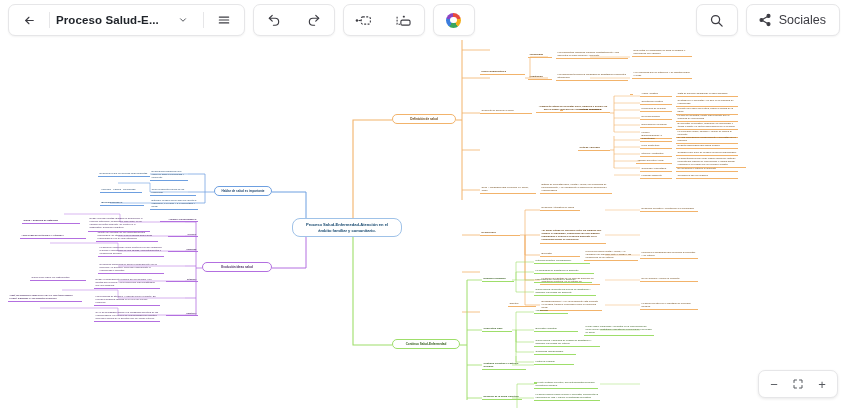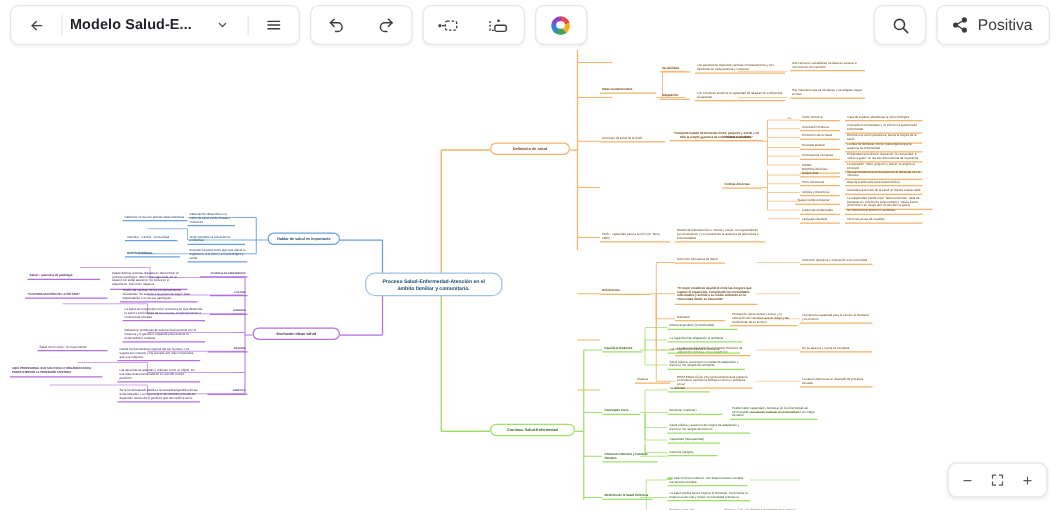--- a/index.html
+++ b/index.html
@@ -99,21 +99,21 @@
 <div class="toolbar">
 
   <div class="tb-group">
     <div class="tb-btn">
       <svg width="13" height="13" viewBox="0 0 24 24" fill="none" stroke="#3c3c43" stroke-width="2" stroke-linecap="round" stroke-linejoin="round">
         <path d="M19 12H5"></path>
           <path d="M11 18l-6-6 6-6"></path>
       </svg>
     </div>
     <div class="tb-sep"></div>
-    <div class="doc-title">Modelo Salud-E...</div>
+    <div class="doc-title">Proceso Salud-E...</div>
     <div class="tb-btn">
       <svg width="10" height="10" viewBox="0 0 24 24" fill="none" stroke="#55585e" stroke-width="2.4" stroke-linecap="round" stroke-linejoin="round">
         <path d="M6 9l6 6 6-6"></path>
       </svg>
     </div>
     <div class="tb-sep"></div>
     <div class="tb-btn">
       <svg width="14" height="14" viewBox="0 0 24 24" fill="none" stroke="#3c3c43" stroke-width="2" stroke-linecap="round">
         <path d="M4 7h16"></path>
           <path d="M4 12h16"></path>
@@ -172,21 +172,21 @@
   </div>
 
   <div class="share-btn">
     <svg width="14" height="14" viewBox="0 0 24 24" fill="none" stroke="#3c3c43" stroke-width="1.9" stroke-linecap="round" stroke-linejoin="round">
       <circle cx="18" cy="5" r="2.6" fill="#3c3c43"></circle>
         <circle cx="6" cy="12" r="2.6" fill="#3c3c43"></circle>
         <circle cx="18" cy="19" r="2.6" fill="#3c3c43"></circle>
       <path d="M8.3 10.8l7.4-4.3"></path>
         <path d="M8.3 13.2l7.4 4.3"></path>
     </svg>
-    <span class="share-label">Positiva</span>
+    <span class="share-label">Sociales</span>
   </div>
 </div>
 
 <div class="canvas">
 
   <svg id="links">
 
     <path d="M300 191 C305 191 306 191 306 185 L306 152" stroke="#6d9fe0" stroke-width="1" fill="none"></path>
     <path d="M300 191 C305 191 306 191 306 198 L306 228" stroke="#b36fe0" stroke-width="1" fill="none"></path>
     <path d="M347 191 C352 191 353 191 353 184 L353 80 L392 80" stroke="#f2b36b" stroke-width="1.1" fill="none"></path>

